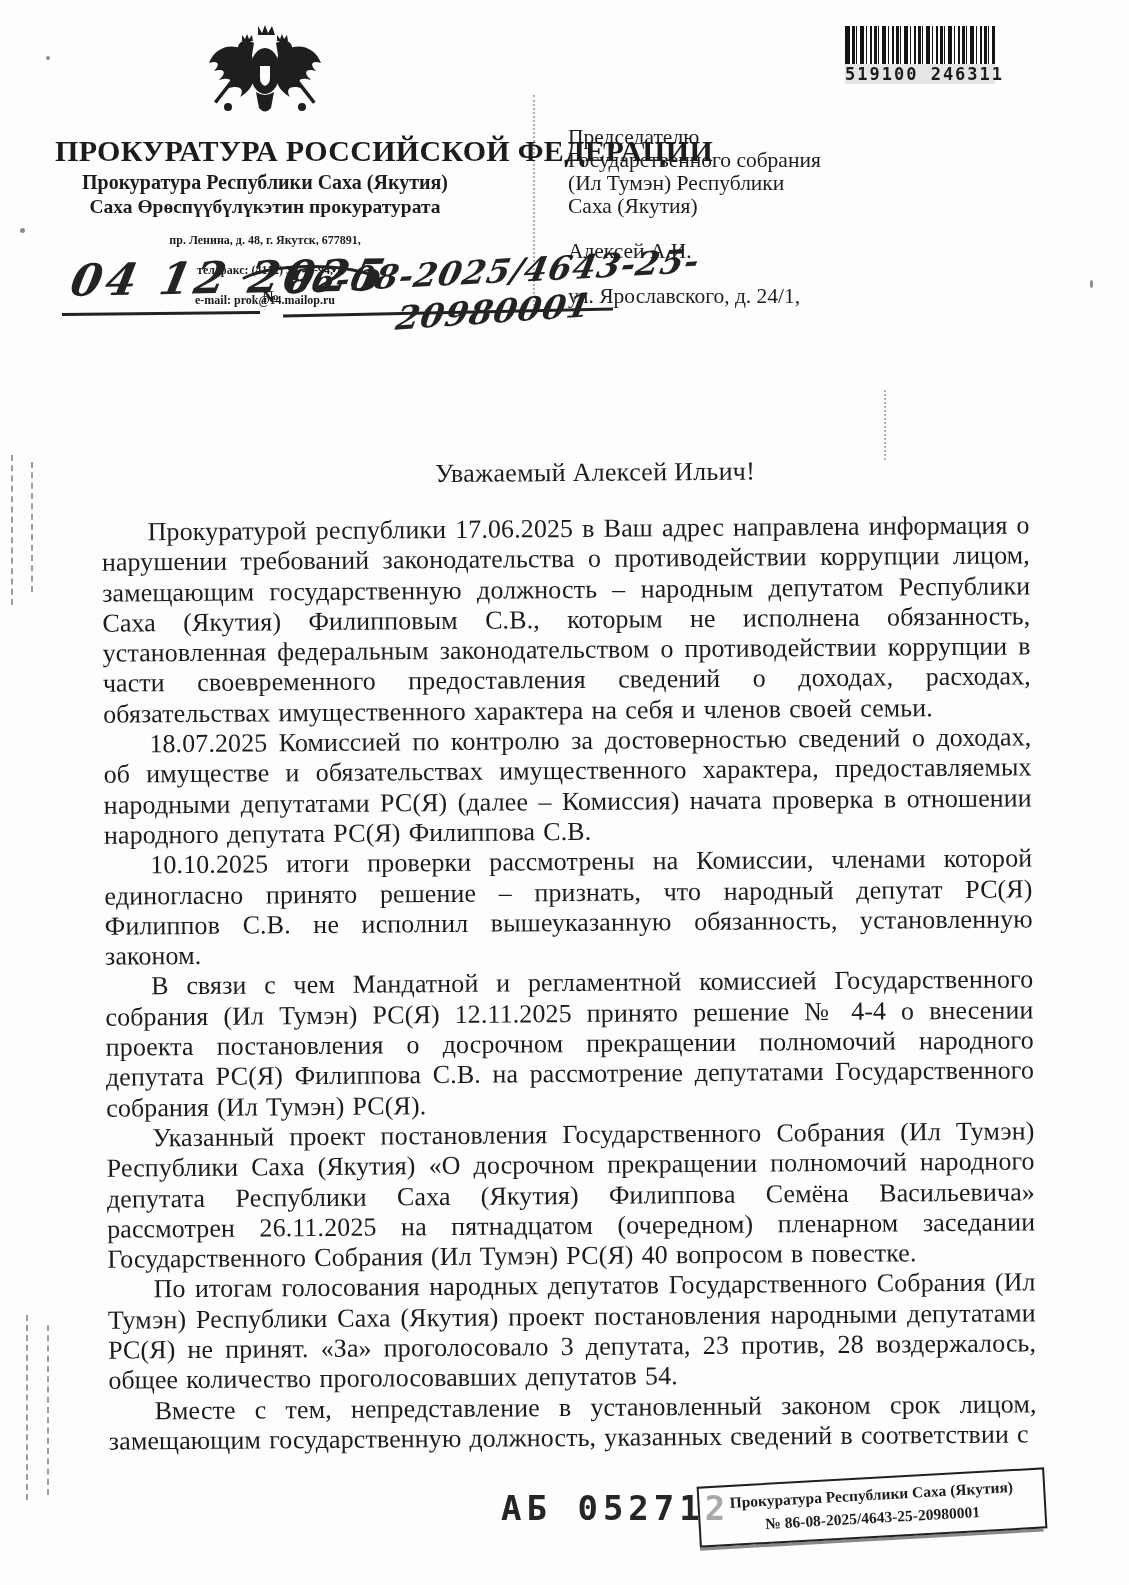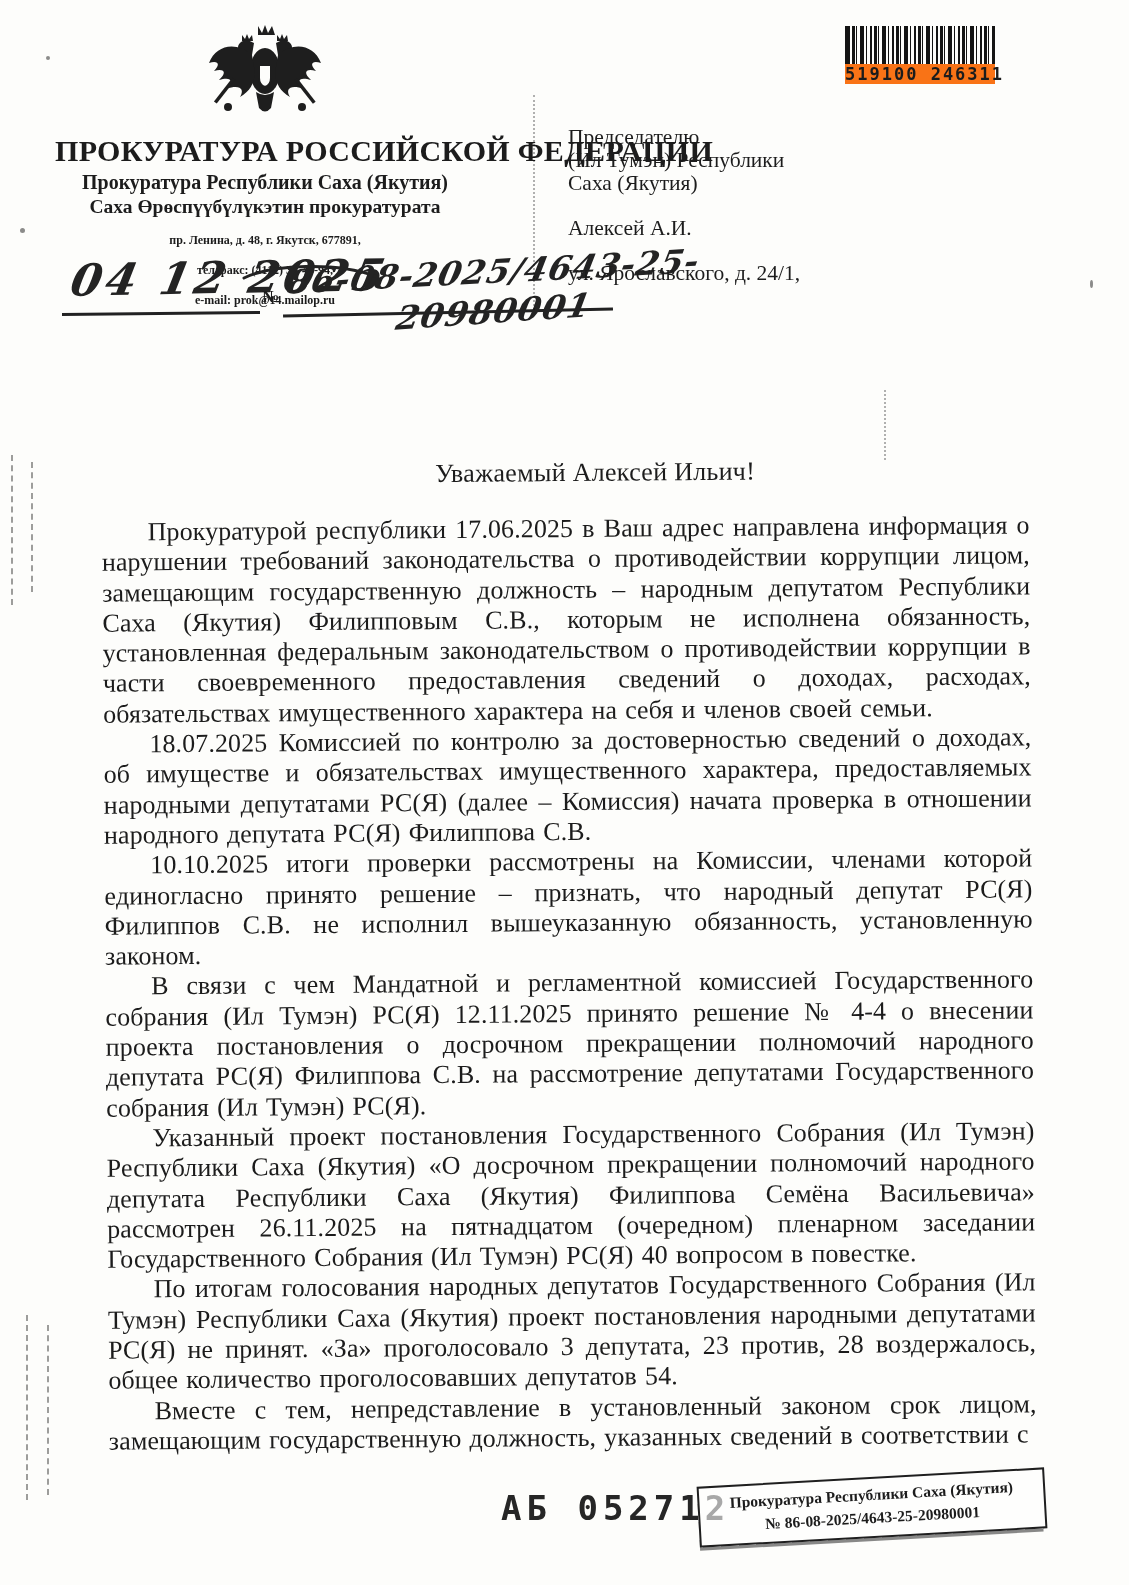--- a/index.html
+++ b/index.html
@@ -123,21 +123,21 @@
         #141414 0 2px,  #fdfdfb 2px 4px,
         #141414 4px 7px, #fdfdfb 7px 8px,
         #141414 8px 9px, #fdfdfb 9px 12px,
         #141414 12px 16px, #fdfdfb 16px 18px,
         #141414 18px 19px, #fdfdfb 19px 22px);
     border-left: 3px solid #141414;
     border-right: 3px solid #141414;
   }
   .barcode-digits {
     margin-top: -2px;
-    background: #f97316;
+    background: #e5e5e5;
     font-family: "DejaVu Sans Mono", monospace;
     font-size: 17px;
     font-weight: bold;
     letter-spacing: 2px;
     text-align: center;
     white-space: nowrap;
   }
 
   
   .recipient {
@@ -267,20 +267,21 @@
   <div class="number-underline"></div>
   <div class="hw-number2 handwriting">20980001</div>
 
   <div class="barcode">
     <div class="barcode-bars"></div>
     <div class="barcode-digits">519100 246311</div>
   </div>
 
   <div class="recipient">
     <div>Председателю</div>
+    <div>Государственного собрания</div>
     <div>(Ил Тумэн) Республики</div>
     <div>Саха (Якутия)</div>
     <div class="gap"></div>
     <div>Алексей А.И.</div>
     <div class="gap"></div>
     <div>ул. Ярославского, д. 24/1,</div>
   </div>
 
   <div class="body-block">
     <div class="salutation">Уважаемый Алексей Ильич!</div>

